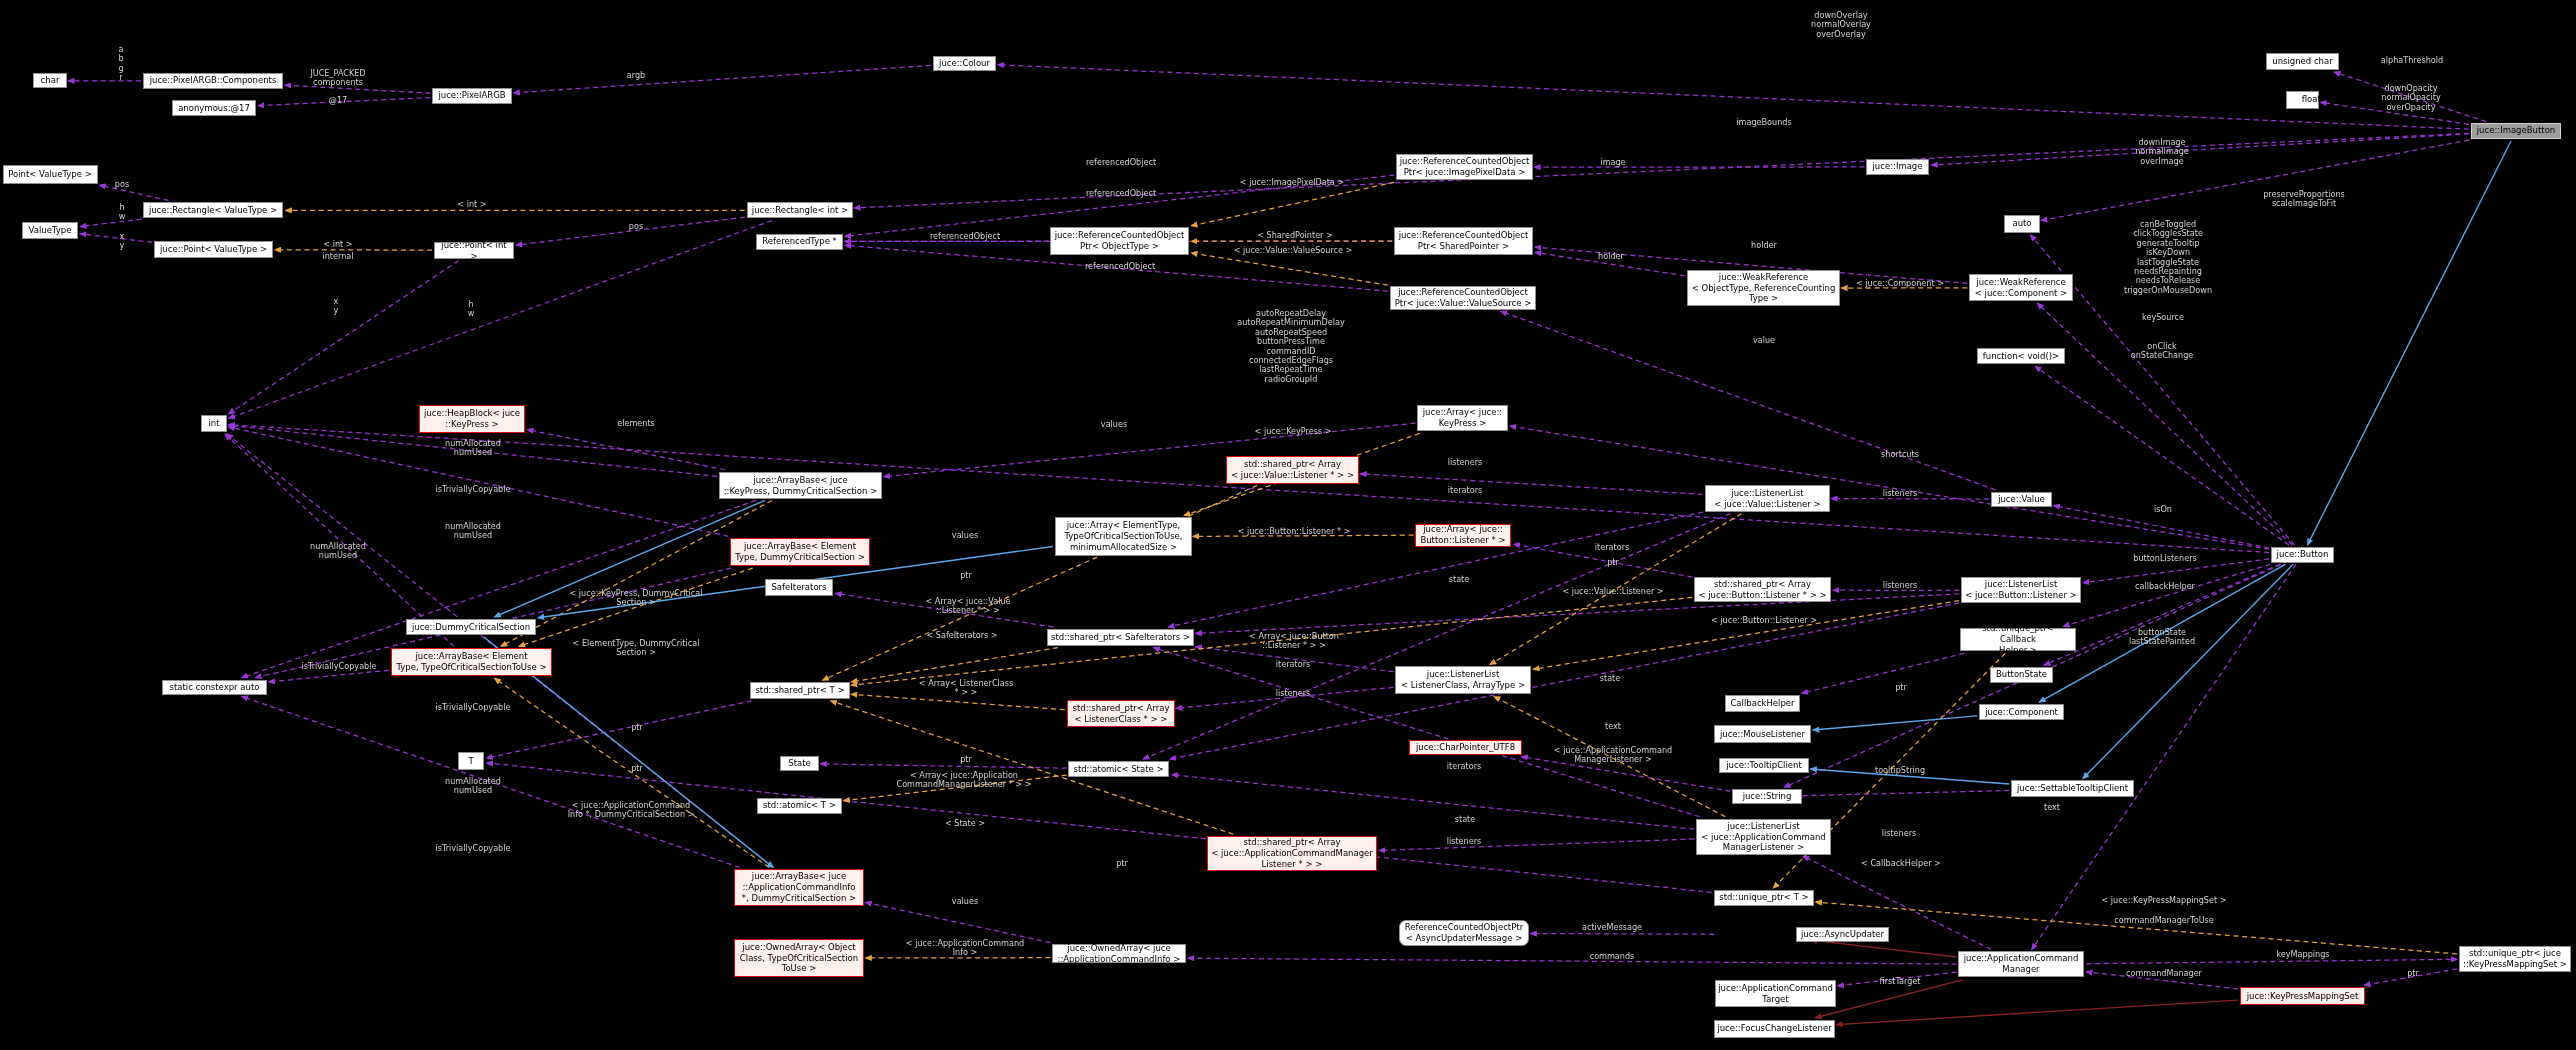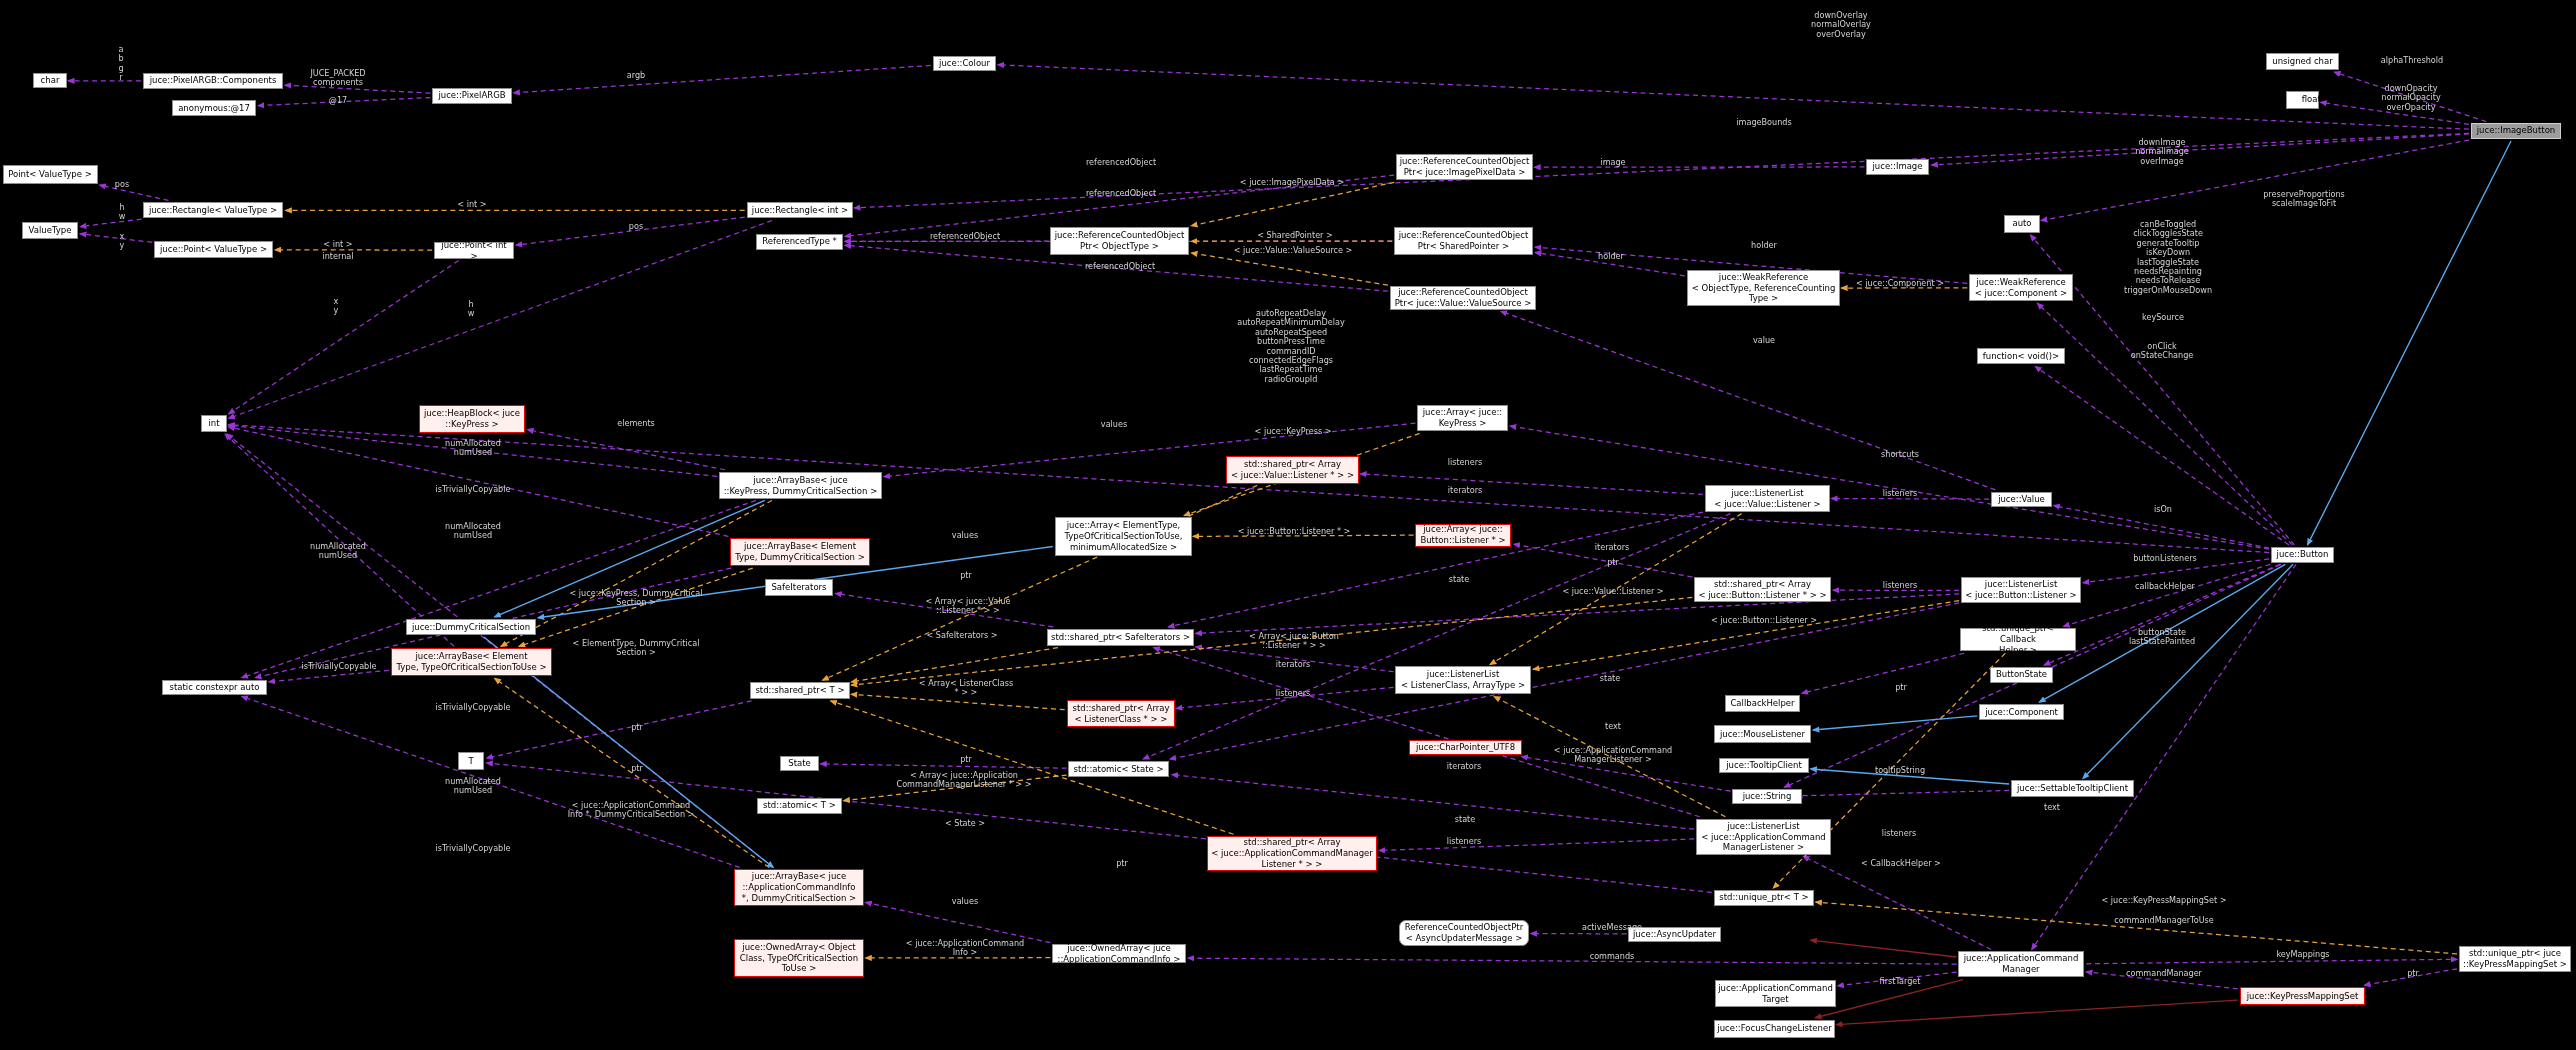--- a/index.html
+++ b/index.html
@@ -234,21 +234,21 @@
 ::ApplicationCommandInfo &gt;</div>
       <div class="node" style="left: 1696px; top: 819px; width: 135px; height: 36px;">juce::ListenerList
 &lt; juce::ApplicationCommand
 ManagerListener &gt;</div>
       <div class="node red" style="left: 1207px; top: 836px; width: 170px; height: 35px;">std::shared_ptr&lt; Array
 &lt; juce::ApplicationCommandManager
 Listener * &gt; &gt;</div>
       <div class="node" style="left: 1714px; top: 890px; width: 100px; height: 15.7px;">std::unique_ptr&lt; T &gt;</div>
       <div class="node" style="left: 1399px; top: 920px; width: 130px; height: 26px; border-radius: 7px;">ReferenceCountedObjectPtr
 &lt; AsyncUpdaterMessage &gt;</div>
-      <div class="node" style="left: 1628px; top: 927px; width: 93px; height: 15px;">juce::AsyncUpdater</div>
+      <div class="node" style="left: 1796px; top: 927px; width: 93px; height: 15px;">juce::AsyncUpdater</div>
       <div class="node" style="left: 1958px; top: 951px; width: 126px; height: 26px;">juce::ApplicationCommand
 Manager</div>
       <div class="node" style="left: 1715px; top: 980px; width: 121px; height: 27px;">juce::ApplicationCommand
 Target</div>
       <div class="node" style="left: 1714px; top: 1020px; width: 121px; height: 17.5px;">juce::FocusChangeListener</div>
       <div class="node" style="left: 2459px; top: 946px; width: 112px; height: 26px;">std::unique_ptr&lt; juce
 ::KeyPressMappingSet &gt;</div>
       <div class="node red" style="left: 2240px; top: 987px; width: 125px; height: 18px;">juce::KeyPressMappingSet</div>
     </div>
   <div id="labels-layer">

